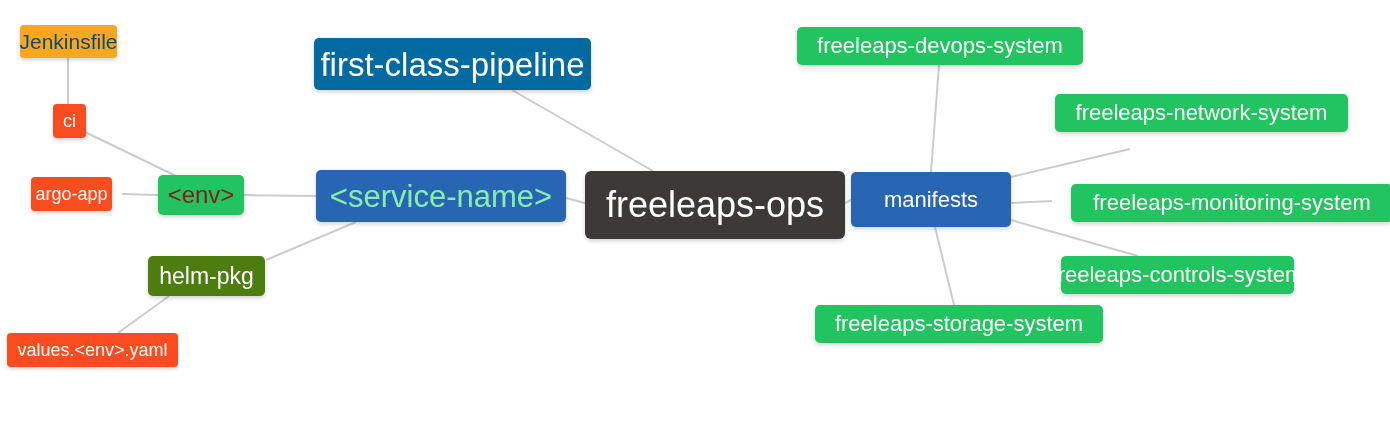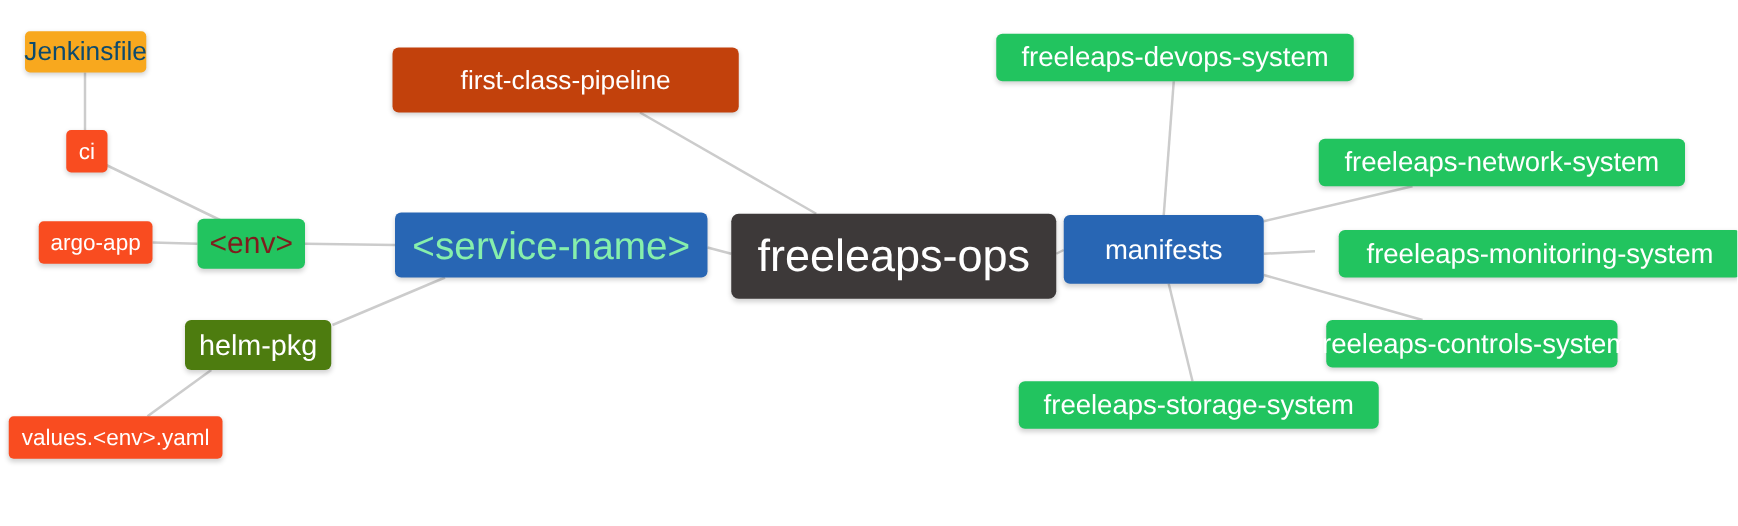--- a/index.html
+++ b/index.html
@@ -37,39 +37,39 @@
     <line x1="1011" y1="177" x2="1130" y2="149"></line>
     <line x1="1011" y1="203" x2="1052" y2="201"></line>
     <line x1="1011" y1="220" x2="1138" y2="256"></line>
     <line x1="935" y1="227" x2="954" y2="305"></line>
   </svg>
 
   <div class="node small" style="left: 20px; top: 25px; width: 97px; height: 33px; font-size: 21px; background-color: rgb(248, 168, 30); color: #0c4a6e;">Jenkinsfile</div>
 
   <div class="node small" style="left: 53px; top: 104px; width: 33px; height: 34px; font-size: 18px; background-color: rgb(249, 76, 32); color: rgb(255, 255, 255);">ci</div>
 
-  <div class="node small" style="left: 31px; top: 177px; width: 91px; height: 34px; font-size: 18px; background-color: rgb(249, 76, 32); color: rgb(255, 255, 255);">argo-app</div>
+  <div class="node small" style="left: 31px; top: 177px; width: 81px; height: 34px; font-size: 18px; background-color: rgb(249, 76, 32); color: rgb(255, 255, 255);">argo-app</div>
 
   <div class="node" style="left: 158px; top: 175px; width: 86px; height: 40px; font-size: 24px; background-color: rgb(34, 196, 95); color: #7f1d1d;">&lt;env&gt;</div>
 
   <div class="node" style="left: 148px; top: 256px; width: 117px; height: 40px; font-size: 23px; background-color: #4d7c0f; color: rgb(255, 255, 255);">helm-pkg</div>
 
   <div class="node small" style="left: 7px; top: 333px; width: 171px; height: 34px; font-size: 18px; background-color: rgb(249, 76, 32); color: rgb(255, 255, 255);">values.&lt;env&gt;.yaml</div>
 
-  <div class="node" style="left: 314px; top: 38px; width: 277px; height: 52px; font-size: 21px; background-color: #c2410c; color: rgb(255, 255, 255);">first-class-pipeline</div>
+  <div class="node" style="left: 314px; top: 38px; width: 277px; height: 52px; font-size: 33px; background-color: #0369a1; color: rgb(255, 255, 255);">first-class-pipeline</div>
 
   <div class="node" style="left: 316px; top: 170px; width: 250px; height: 52px; font-size: 31px; background-color: rgb(40, 102, 180); color: #86efac;">&lt;service-name&gt;</div>
 
   <div class="node" style="left: 585px; top: 171px; width: 260px; height: 68px; font-size: 36px; border-radius: 6px; background-color: rgb(61, 57, 57); color: rgb(255, 255, 255);">freeleaps-ops</div>
 
   <div class="node" style="left: 851px; top: 172px; width: 160px; height: 55px; font-size: 22px; background-color: rgb(40, 102, 180); color: rgb(255, 255, 255);">manifests</div>
 
   <div class="node" style="left: 797px; top: 27px; width: 286px; height: 38px; font-size: 22px; background-color: rgb(34, 196, 95); color: rgb(255, 255, 255);">freeleaps-devops-system</div>
 
-  <div class="node" style="left: 1055px; top: 111px; width: 293px; height: 38px; font-size: 22px; background-color: rgb(34, 196, 95); color: rgb(255, 255, 255);">freeleaps-network-system</div>
+  <div class="node" style="left: 1055px; top: 94px; width: 293px; height: 38px; font-size: 22px; background-color: rgb(34, 196, 95); color: rgb(255, 255, 255);">freeleaps-network-system</div>
 
   <div class="node" style="left: 1052px; top: 184px; width: 322px; height: 38px; font-size: 22px; background-color: rgb(34, 196, 95); color: rgb(255, 255, 255); margin-left: 19px;">freeleaps-monitoring-system</div>
 
   <div class="node" style="left: 1061px; top: 256px; width: 233px; height: 38px; font-size: 22px; background-color: rgb(34, 196, 95); color: rgb(255, 255, 255);">freeleaps-controls-system</div>
 
   <div class="node" style="left: 815px; top: 305px; width: 288px; height: 38px; font-size: 22px; background-color: rgb(34, 196, 95); color: rgb(255, 255, 255);">freeleaps-storage-system</div>
 
 </div>
 
 </body></html>

